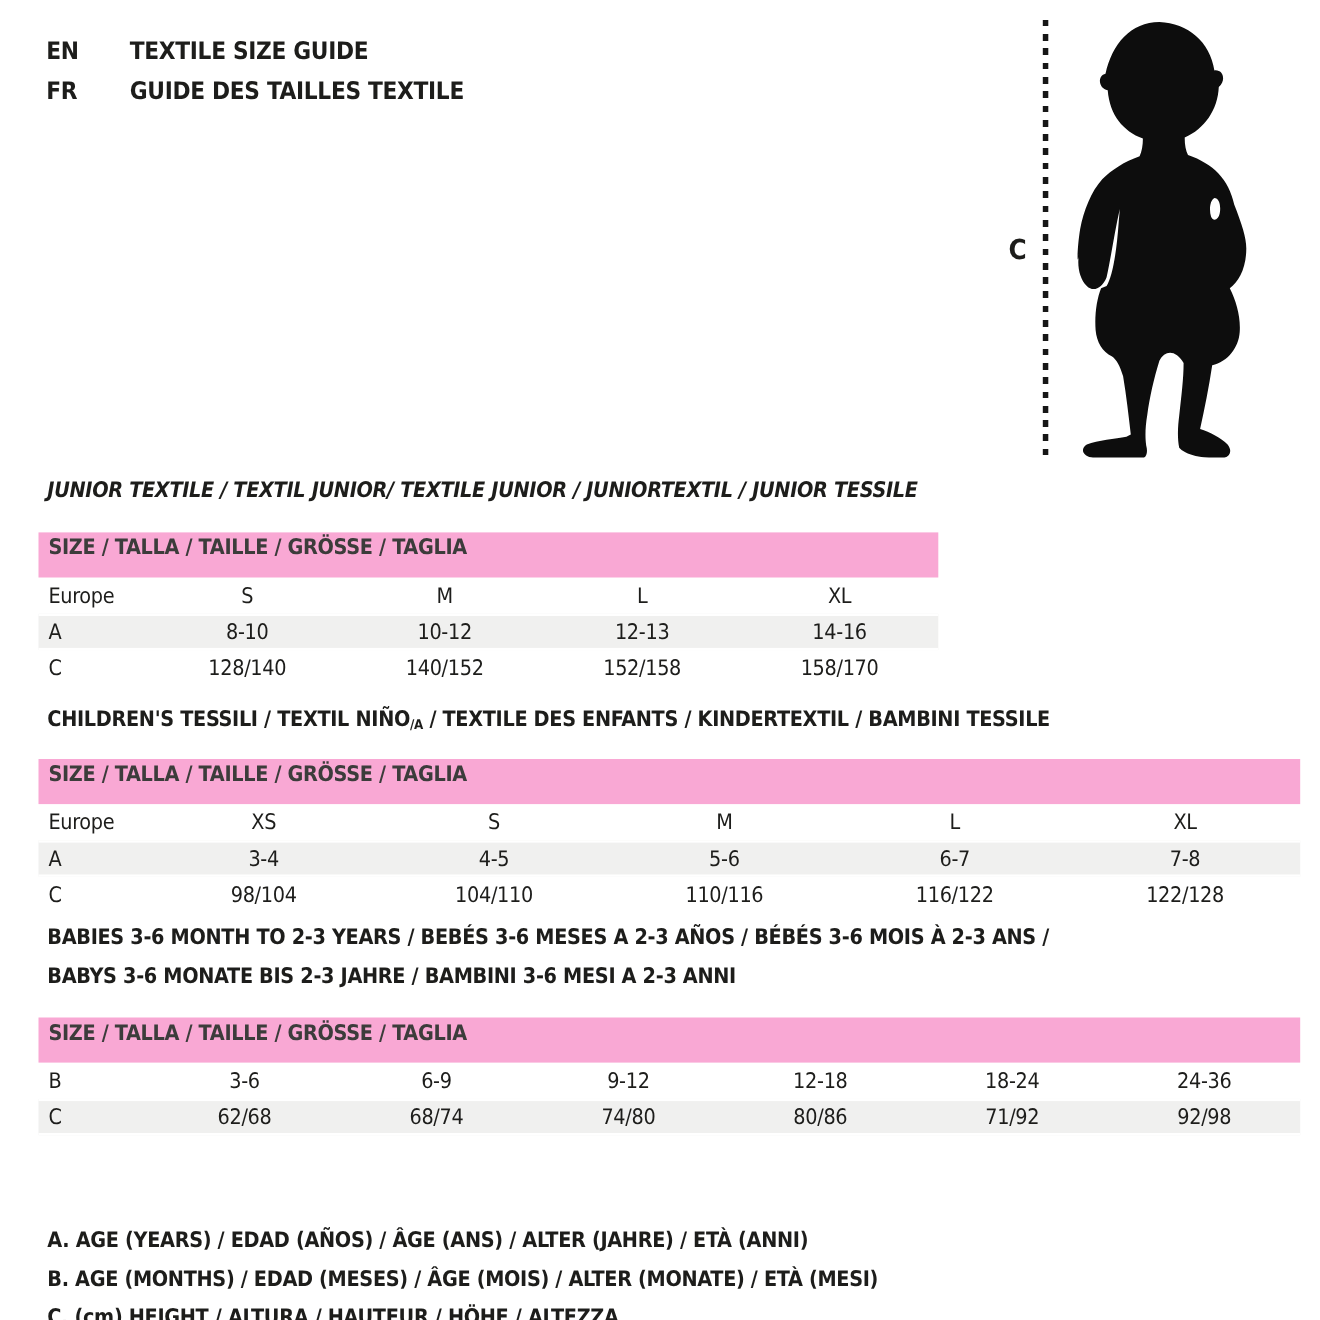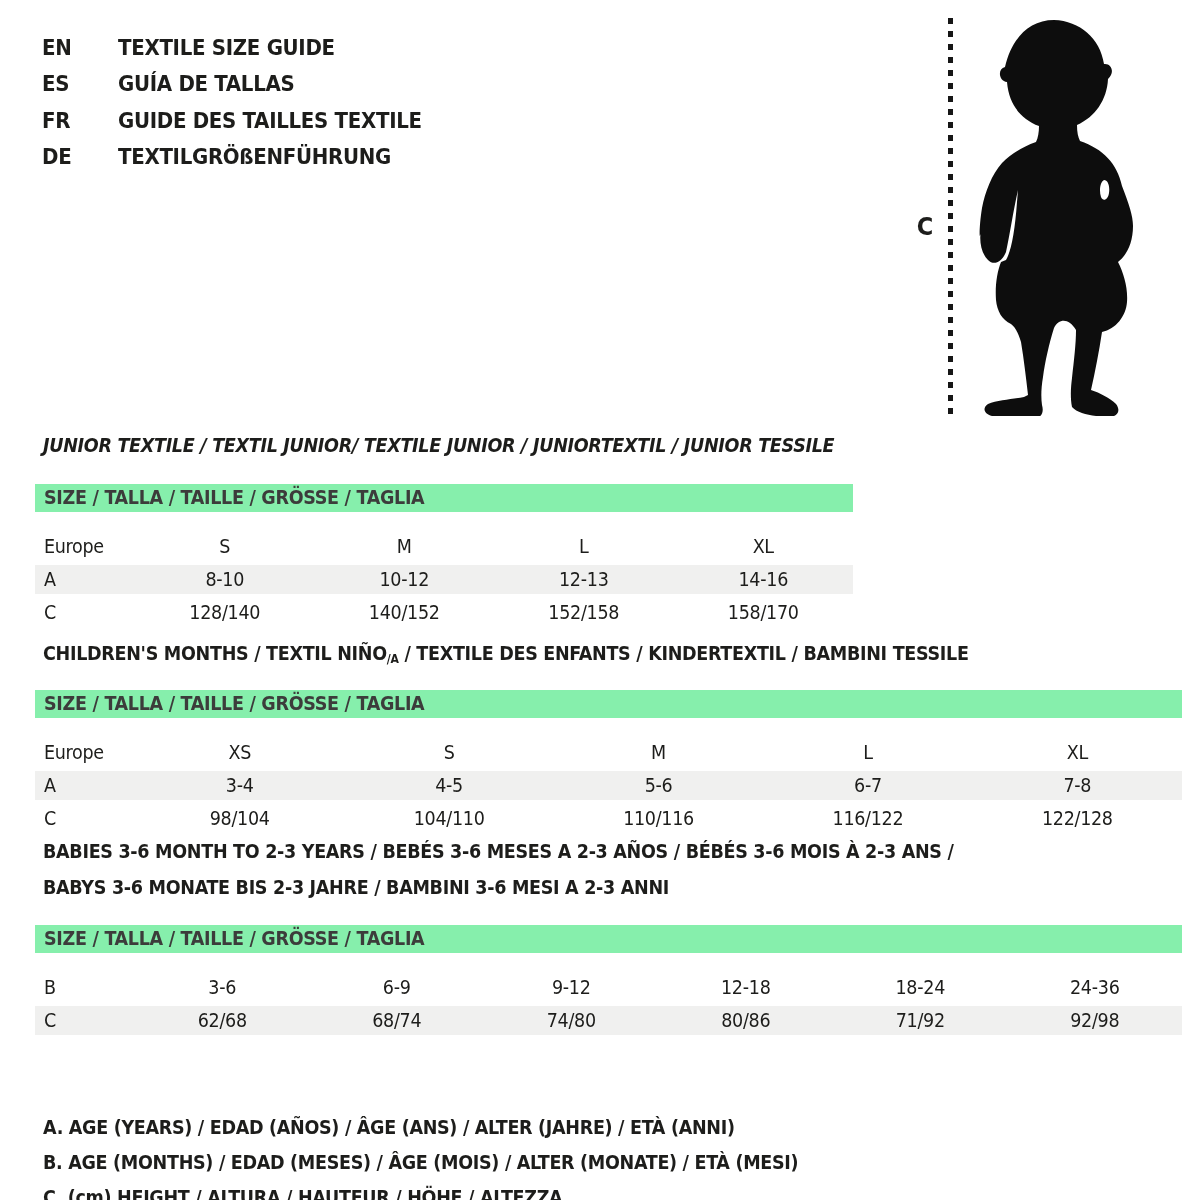--- a/index.html
+++ b/index.html
@@ -32,24 +32,24 @@
   .t2{left:43px;top:644px;}
   .t3a{left:43px;top:842px;}
   .t3b{left:43px;top:878px;}
   .sub{font-size:0.62em;vertical-align:-0.22em;}
 
   
   .table{position:absolute;left:35px;}
   .t1pos{top:484px;width:818px;}
   .t2pos{top:690px;width:1147px;}
   .t3pos{top:925px;width:1147px;}
-  .size-bar{height:28px;background:#86efac;color:#3c3c3b;font-weight:700;
+  .size-bar{height:41px;background:#f9a8d4;color:#3c3c3b;font-weight:700;
     font-size:19.5px;line-height:28px;padding-left:9px;letter-spacing:-0.3px;
     box-sizing:border-box;}
-  .rows{margin-top:18px;}
+  .rows{margin-top:0;}
   .trow{display:flex;height:33px;align-items:center;font-size:19.5px;
     font-weight:400;letter-spacing:-0.3px;box-sizing:border-box;}
   .rows .trow:nth-child(2){background:#f0f0ef;
     border-top:2px solid #fff;border-bottom:2px solid #fff;}
   .tcell{flex:1;text-align:center;}
   .tlabel{flex:0 0 100px;text-align:left;padding-left:9px;box-sizing:border-box;}
 
   
   .legend{position:absolute;left:43px;top:1070px;margin-top:40px;}
   .legend-line{height:35px;display:flex;align-items:center;
@@ -59,30 +59,22 @@
 <body>
 
 <div class="canvas">
 
   <section class="lang-block">
     <div class="lang-row">
       <span class="lang-code">EN</span>
       <span class="lang-label">TEXTILE SIZE GUIDE</span>
     </div>
     <div class="lang-row">
-      <span class="lang-code">ES</span>
-      <span class="lang-label">GUÍA DE TALLAS</span>
-    </div>
-    <div class="lang-row">
       <span class="lang-code">FR</span>
       <span class="lang-label">GUIDE DES TAILLES TEXTILE</span>
-    </div>
-    <div class="lang-row">
-      <span class="lang-code">DE</span>
-      <span class="lang-label">TEXTILGRÖßENFÜHRUNG</span>
     </div>
   </section>
 
   <div class="measure-line"></div>
   <div class="measure-label">C</div>
   <svg class="toddler-svg" width="180" height="400" viewBox="0 0 180 400" aria-hidden="true">
     <path fill="#0d0d0d" fill-rule="evenodd" d="
       M 88 4
       C 114 5 134 22 138 48
       C 146 47 149 57 142 63
@@ -154,21 +146,21 @@
           <span class="tcell tlabel">C</span>
           <span class="tcell">128/140</span>
           <span class="tcell">140/152</span>
           <span class="tcell">152/158</span>
           <span class="tcell">158/170</span>
         </div>
       </div>
   </div>
 
   <h2 class="sec-title t2">
-    <span>CHILDREN'S MONTHS / TEXTIL NIÑO</span><span class="sub">/A</span><span> / TEXTILE DES ENFANTS / KINDERTEXTIL / BAMBINI TESSILE</span>
+    <span>CHILDREN'S TESSILI / TEXTIL NIÑO</span><span class="sub">/A</span><span> / TEXTILE DES ENFANTS / KINDERTEXTIL / BAMBINI TESSILE</span>
   </h2>
   <div class="table t2pos">
     <div class="size-bar">SIZE / TALLA / TAILLE / GRÖSSE / TAGLIA</div>
     <div class="rows">
         <div class="trow">
           <span class="tcell tlabel">Europe</span>
           <span class="tcell">XS</span>
           <span class="tcell">S</span>
           <span class="tcell">M</span>
           <span class="tcell">L</span>

